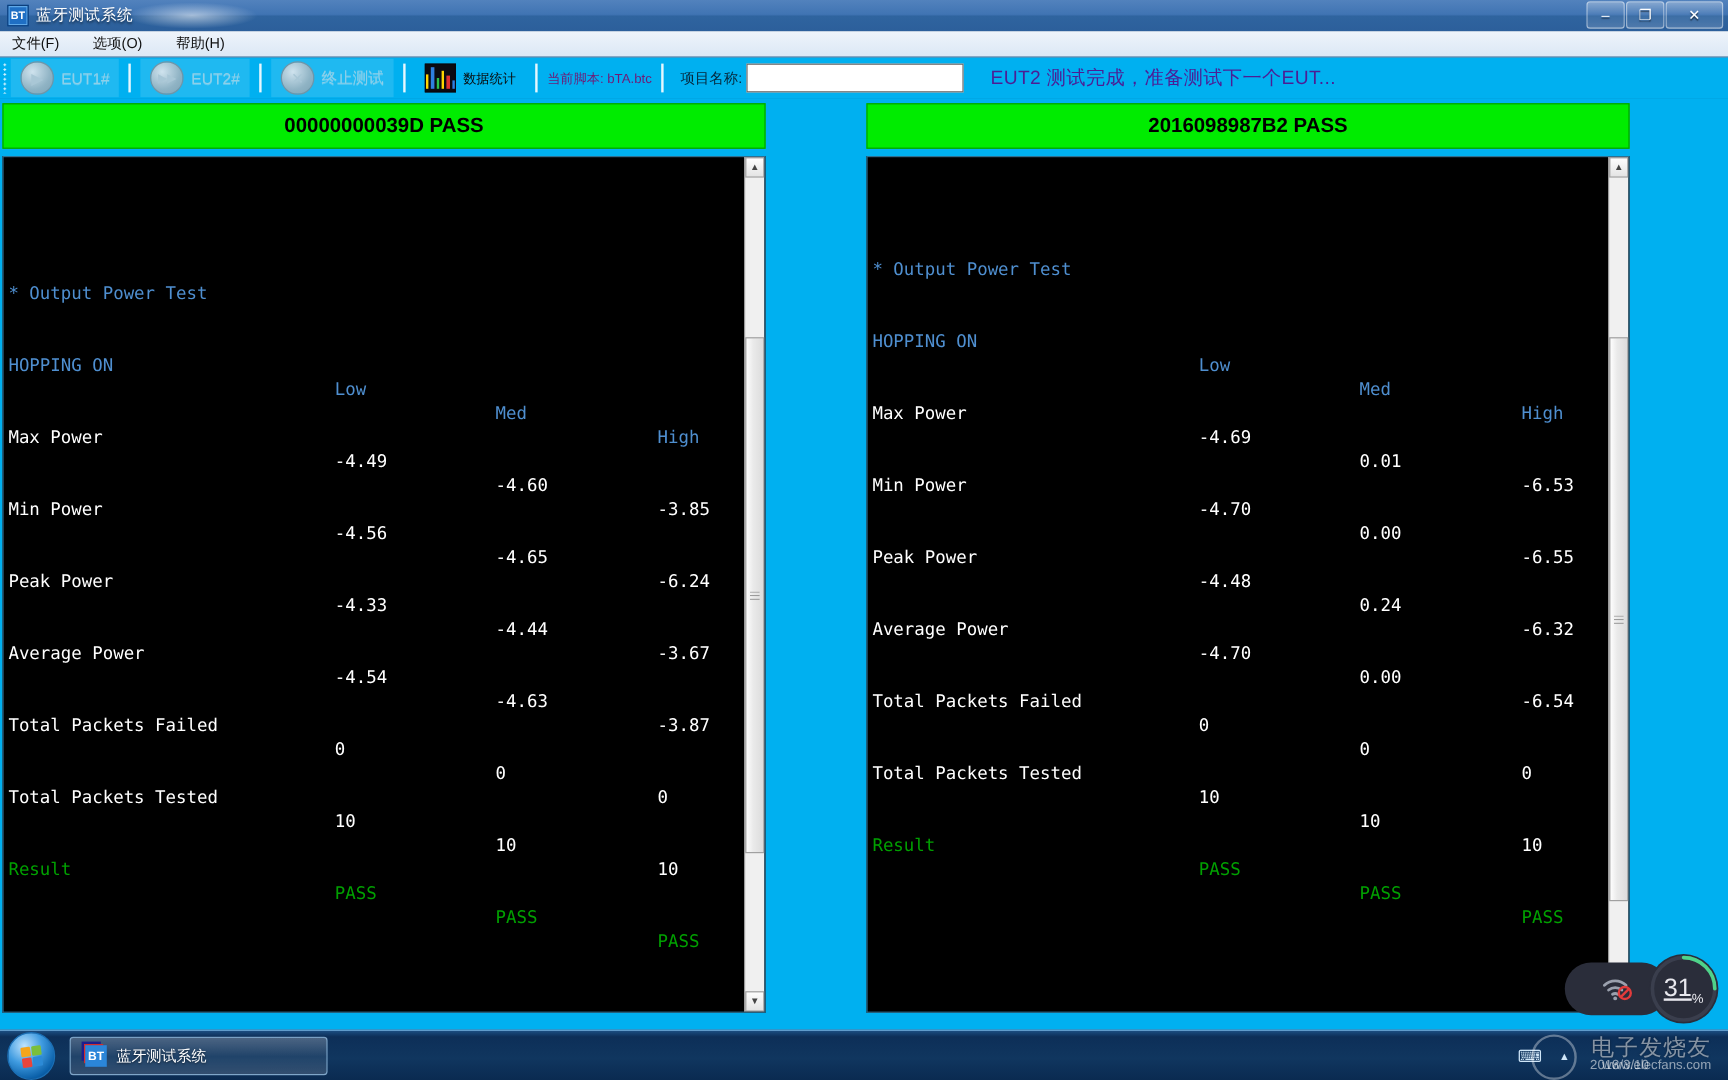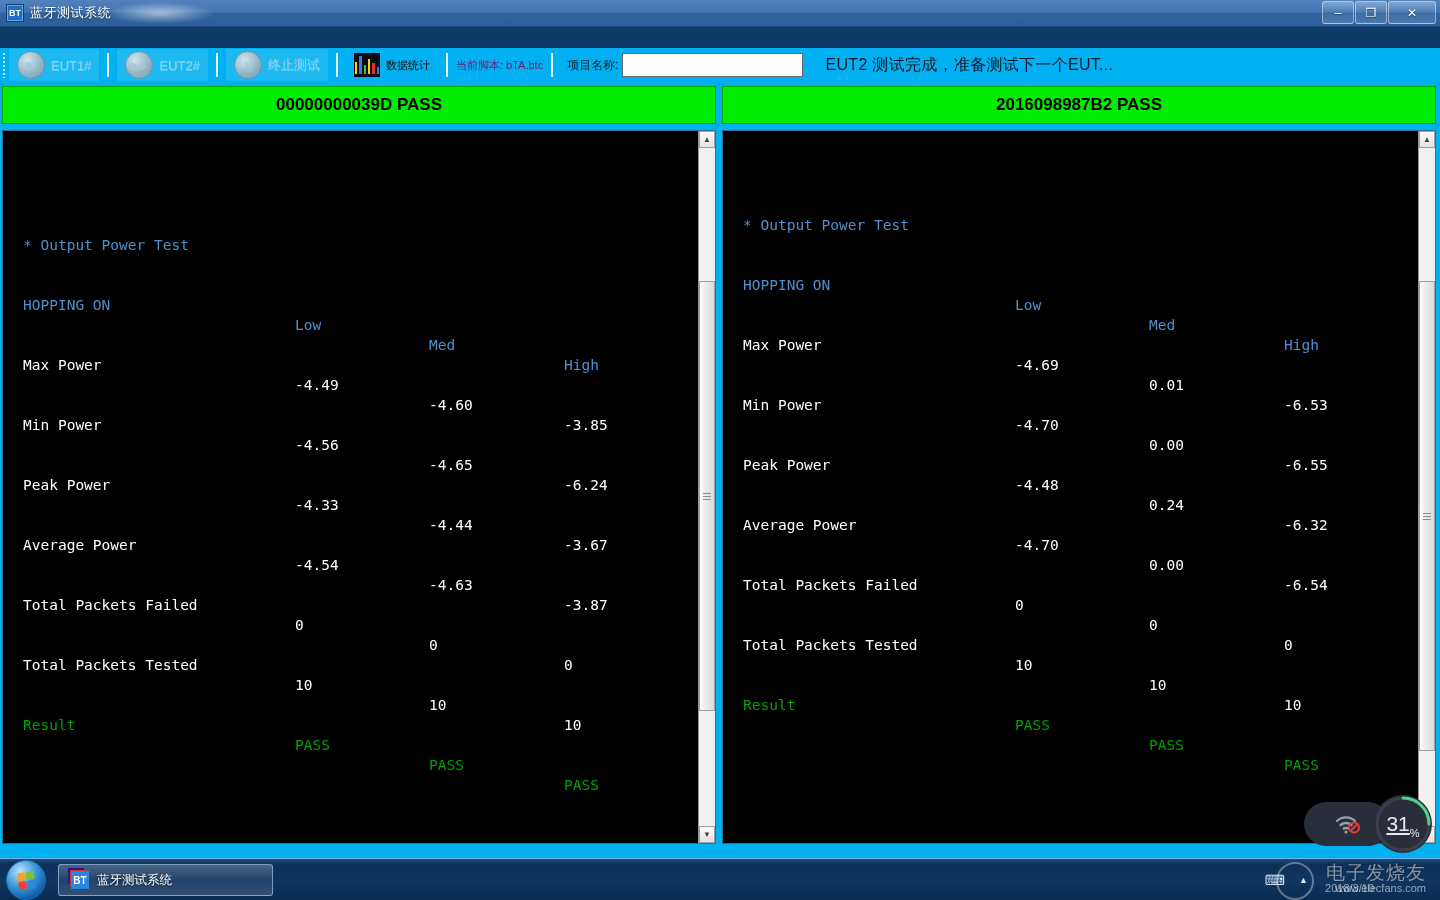--- a/index.html
+++ b/index.html
@@ -115,32 +115,32 @@
   .chart-icon i { width: 3px; display: block; }
   .tbar-label-dark { font-size: 11px; color: #0a0a0a; }
   .script-label { font-size: 11px; color: #701a75; }
   .proj-label { font-size: 12px; color: #06263a; margin-left: 6px;}
   .proj-input {
     width: 175px; height: 20px;
     background: #ffffff; border: 1px solid #6a6a6a;
     margin-left: 4px;
   }
   .status-msg {
-    font-size: 16px; color: #0f172a; margin-left: 22px;
+    font-size: 16px; color: #4c1d95; margin-left: 22px;
     letter-spacing: .3px;
   }
 
   
   .body-area {
     position: absolute; left: 0; top: 82px; width: 1440px; height: 776px;
     background: #00b0f0;
   }
   .panel {
     position: absolute; top: 4px;
-    width: 714px; height: 760px;
+    width: 636px; height: 760px;
   }
   .panel.left  { left: 2px; }
   .panel.right { left: 722px; }
 
   .pass-banner {
     height: 38px;
     background: #00ec00;
     border: 1px solid #00a000;
     display: flex; align-items: center; justify-content: center;
     color: #000000; font-size: 17px; font-weight: bold;
@@ -150,21 +150,21 @@
     position: relative;
     margin-top: 6px;
     height: 714px;
     background: #000000;
     border: 1px solid #2f6f8f;
     box-sizing: border-box;
     overflow: hidden;
   }
   .console-inner {
     position: absolute; left: 0; top: 0; right: 18px; bottom: 0;
-    padding: 4px 0 0 20px;
+    padding: 4px 0 0 4px;
     font-family: "DejaVu Sans Mono", "Liberation Mono", monospace;
     font-size: 14.5px;
     line-height: 20px;
     color: #ffffff;
     white-space: pre;
   }
   .row { height: 20px; position: relative; }
   .c-label { position: absolute; left: 0; }
   .c-v0 { position: absolute; left: 272px; }
   .c-v1 { position: absolute; left: 406px; }
@@ -293,20 +293,25 @@
     <div class="tb-icon">BT</div>
     <div class="tb-title">蓝牙测试系统</div>
     <div class="tb-glow"></div>
     <div class="tb-buttons">
       <div class="tb-btn">–</div>
       <div class="tb-btn">❐</div>
       <div class="tb-btn close">✕</div>
     </div>
   </div>
 
+  <div class="menubar">
+    <div class="menu-item">文件(F)</div>
+    <div class="menu-item">选项(O)</div>
+    <div class="menu-item">帮助(H)</div>
+  </div>
 
   <div class="toolbar">
     <div class="grip"></div>
 
     <div class="tbar-btn">
       <div class="circ">▶</div>
       <span class="tbar-label">EUT1#</span>
     </div>
     <div class="tbar-sep"></div>
 

